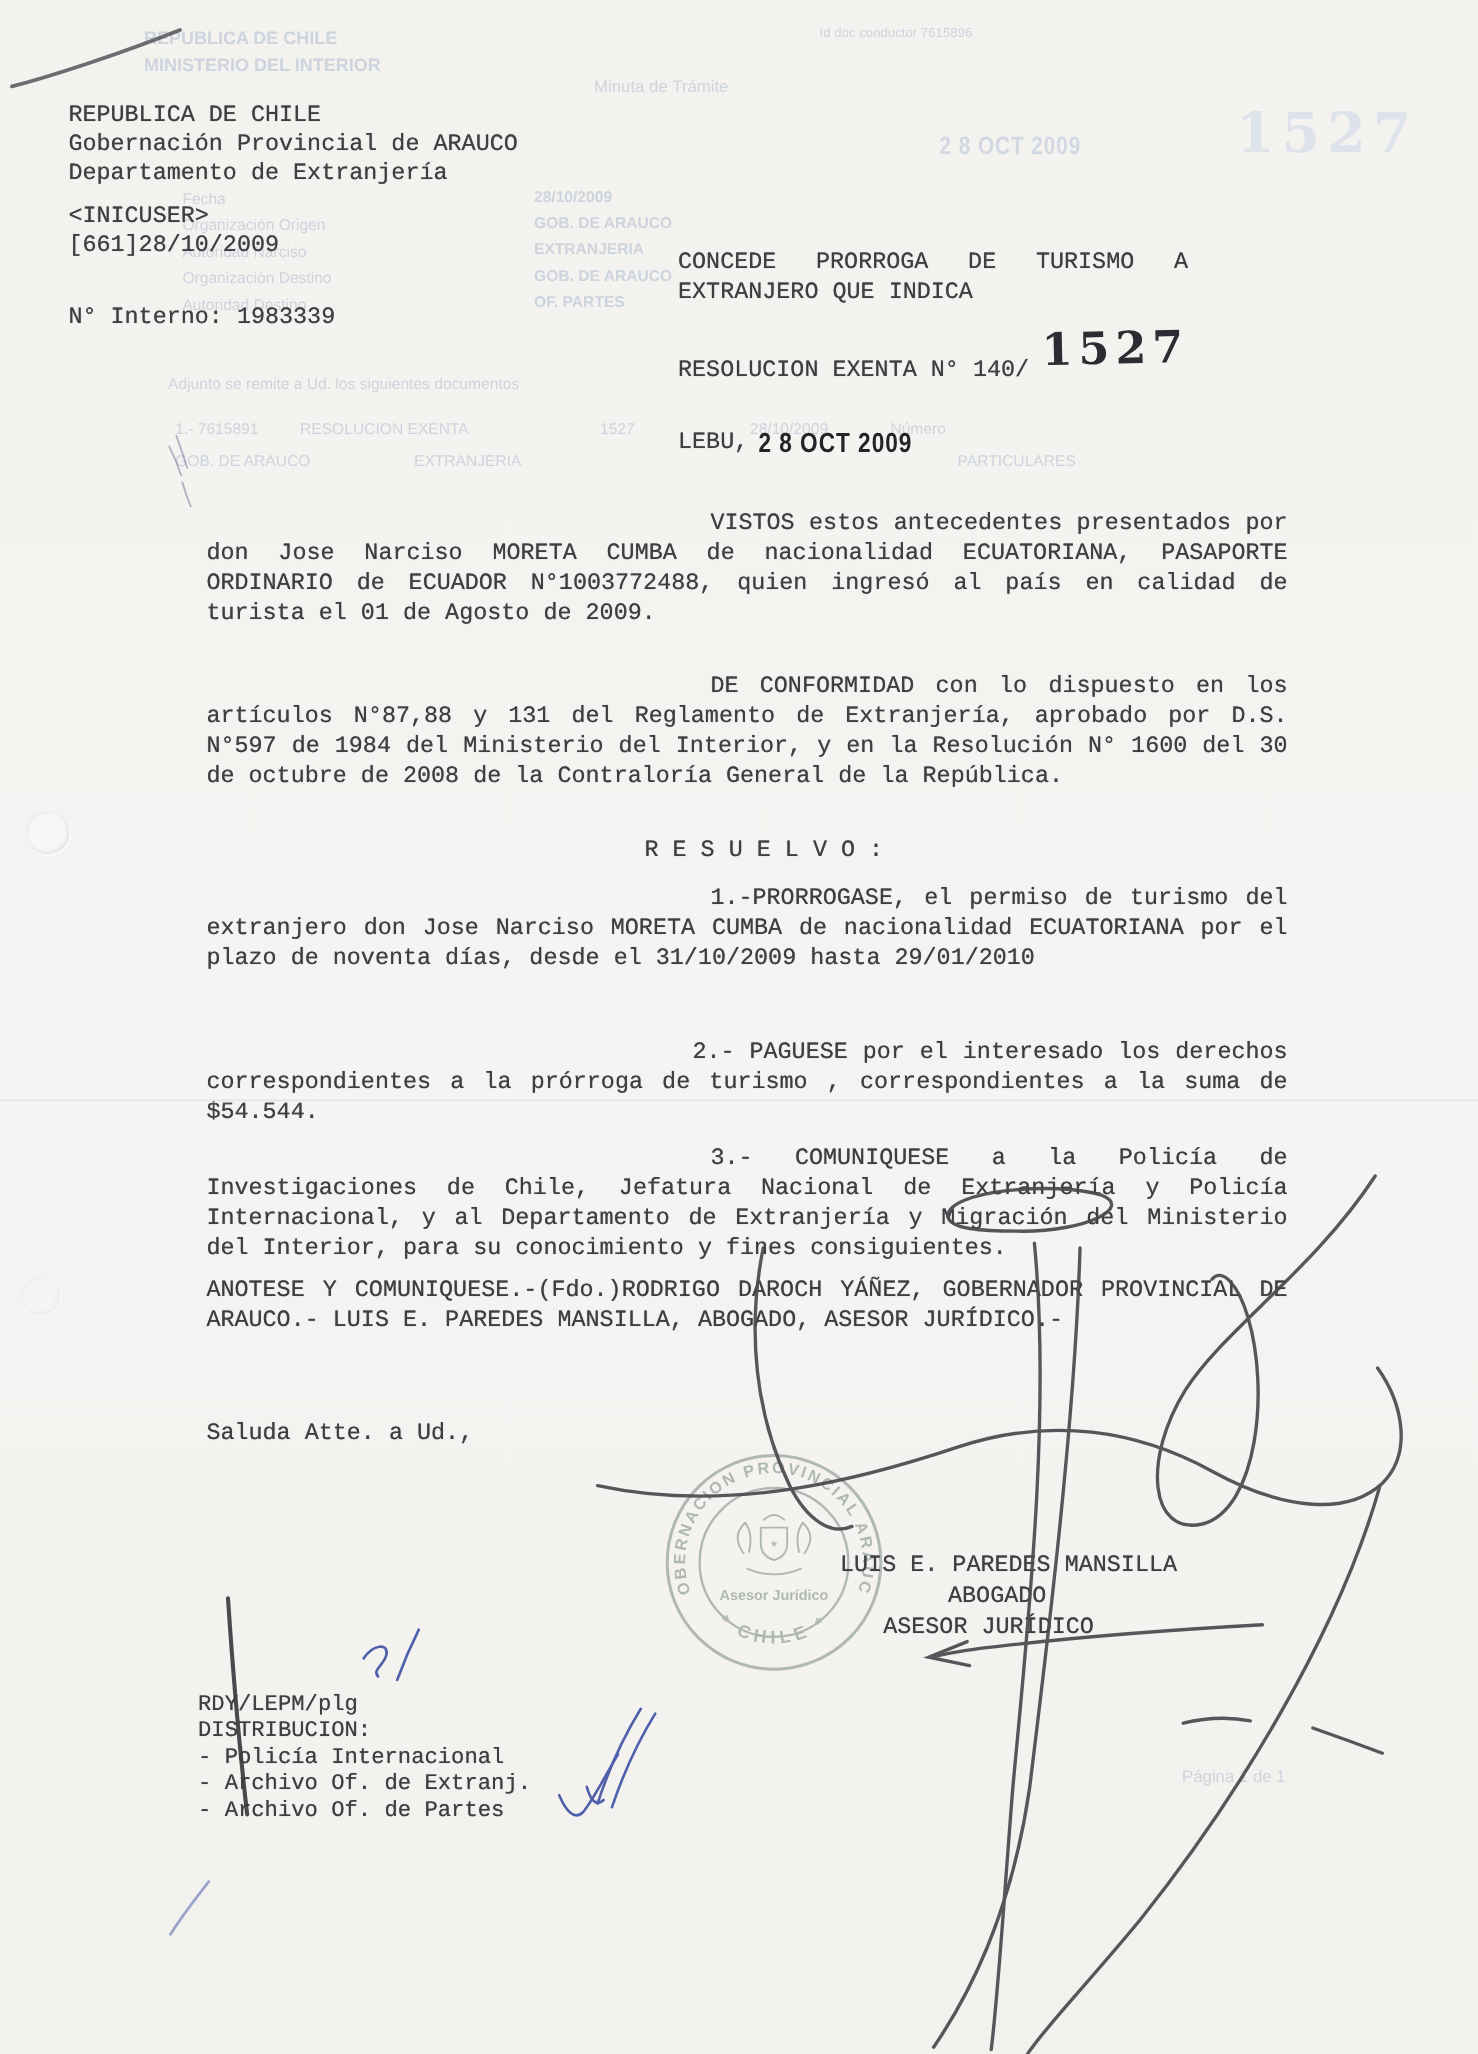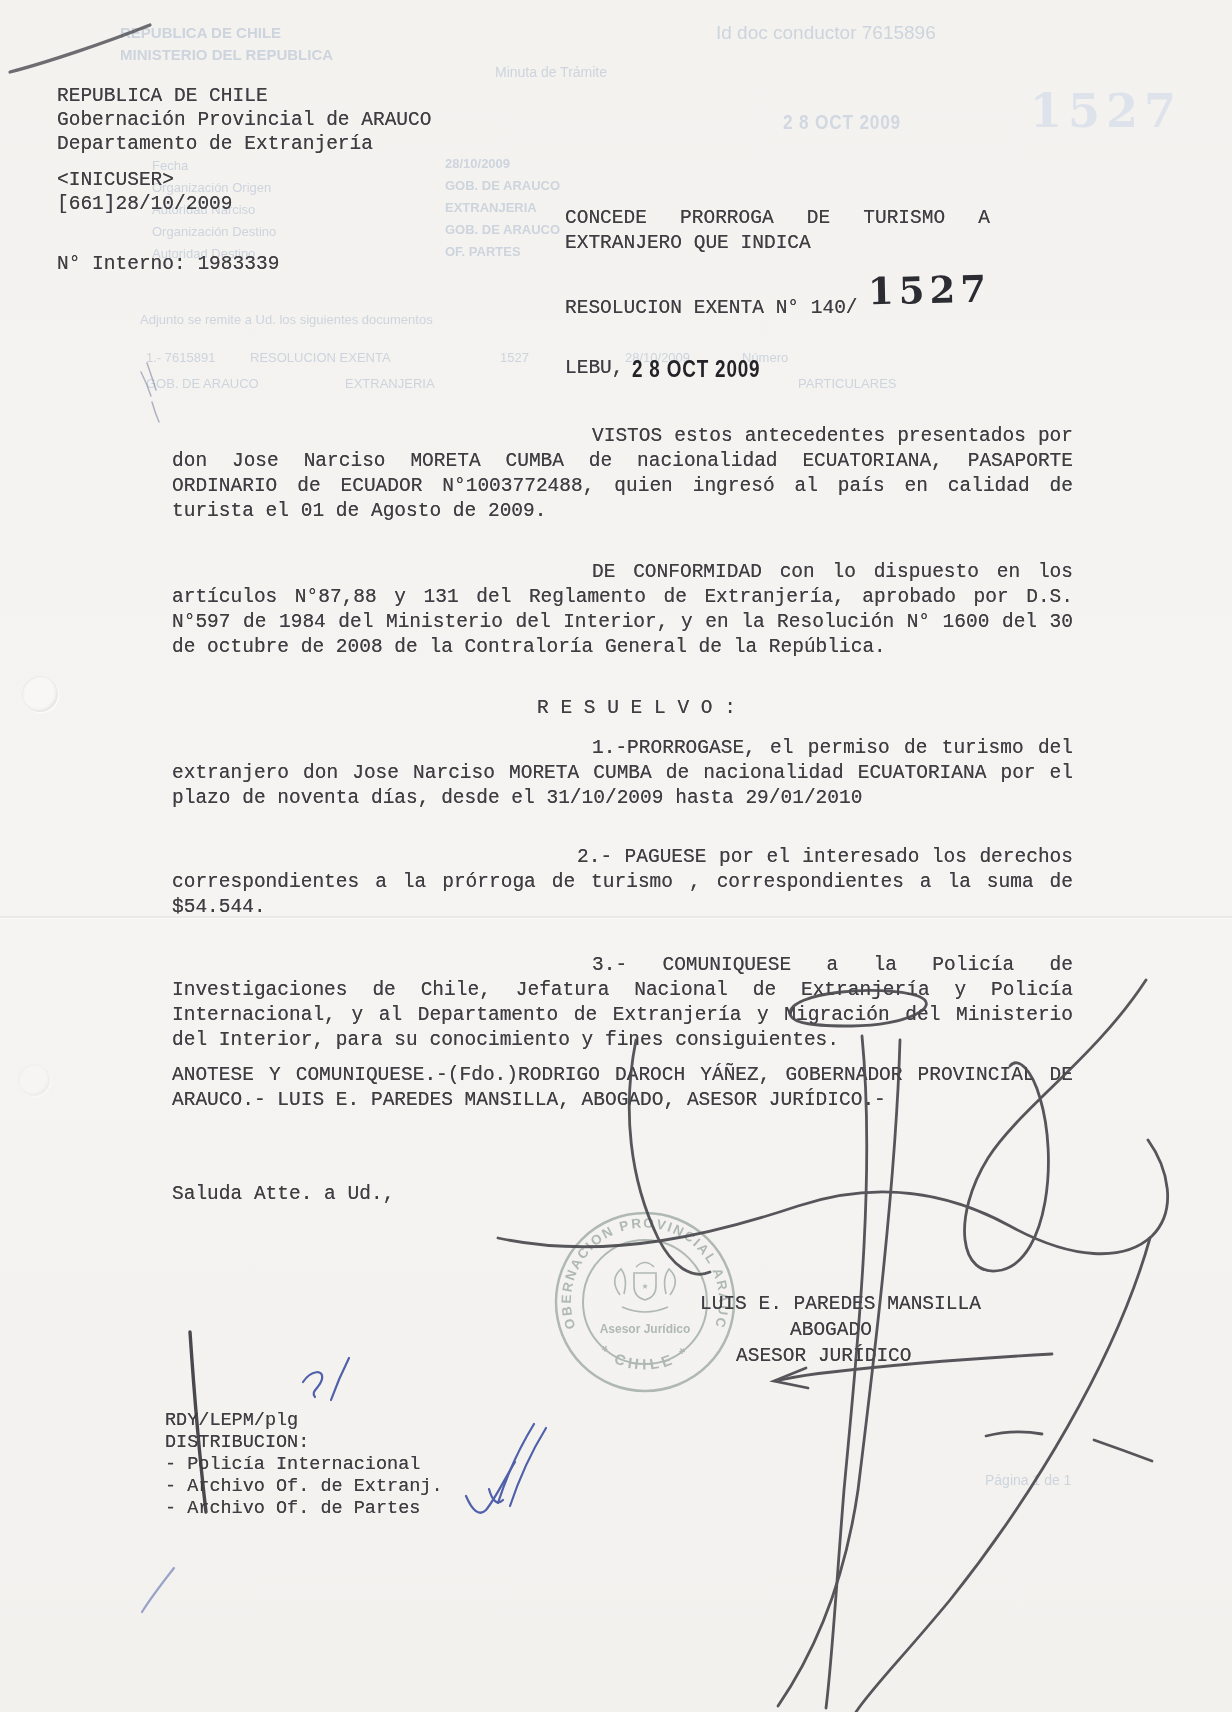--- a/index.html
+++ b/index.html
@@ -4,21 +4,21 @@
 <style>
   html,body{margin:0;padding:0;background:#9a9a9a;}
   .page{position:relative;width:1232px;height:1712px;overflow:hidden;
         background:linear-gradient(180deg,#f3f2ef 0%,#f5f4f2 55%,#f2f1ee 100%);
         font-family:"Liberation Mono","DejaVu Sans Mono",monospace;}
   .abs{position:absolute;}
   .typed{color:#3e3d42;font-size:19.5px;line-height:25px;
          text-shadow:0 0 .6px rgba(62,61,66,.75);}
   .para{left:172px;width:901px;text-align:justify;}
   .ind420{text-indent:420px;}
-  .ind405{text-indent:405px;}
+  .ind405{text-indent:405px;margin-top:20px;}
   .titleblock{left:565px;width:425px;text-align:justify;}
   .preline{white-space:pre;}
   .bleed{font-family:"Liberation Sans",sans-serif;color:#cdd4dd;}
   .stamp1527{font-family:"DejaVu Serif","Liberation Serif",serif;font-weight:bold;
              font-size:37px;letter-spacing:5px;color:#2c2c33;transform:rotate(-1.2deg);}
   .ghost1527{font-family:"DejaVu Serif","Liberation Serif",serif;font-weight:bold;
              font-size:46px;letter-spacing:6px;color:#dde2eb;}
   .datestamp{font-family:"Liberation Sans",sans-serif;font-weight:bold;font-size:23px;
              color:#232328;transform:scaleX(.82);transform-origin:left;letter-spacing:1px;}
   .ghostdate{font-family:"Liberation Sans",sans-serif;font-weight:bold;font-size:21px;
@@ -28,22 +28,22 @@
   .hole{border-radius:50%;background:#f8f7f5;
         box-shadow:inset -2px -2px 3px rgba(0,0,0,.07), inset 1px 1px 2px rgba(0,0,0,.06), 1px 1px 2px rgba(255,255,255,.9);}
   svg{overflow:visible;}
 </style>
 </head>
 <body>
 
 <div class="page">
 
   <div class="abs bleed" style="left:120px;top:24px;font-size:15px;font-weight:bold;">REPUBLICA DE CHILE</div>
-  <div class="abs bleed" style="left:120px;top:46px;font-size:15px;font-weight:bold;">MINISTERIO DEL REPUBLICA</div>
-  <div class="abs bleed" style="left:716px;top:22px;font-size:19px;">Id doc conductor 7615896</div>
+  <div class="abs bleed" style="left:120px;top:46px;font-size:15px;font-weight:bold;">MINISTERIO DEL INTERIOR</div>
+  <div class="abs bleed" style="left:683px;top:22px;font-size:11px;">Id doc conductor 7615896</div>
   <div class="abs bleed" style="left:495px;top:64px;font-size:14px;">Minuta de Trámite</div>
   <div class="abs ghost1527" style="left:1030px;top:84px;">1527</div>
   <div class="abs ghostdate" style="left:783px;top:110px;">2 8 OCT 2009</div>
 
   <div class="abs bleed" style="left:152px;top:158px;font-size:13px;">Fecha</div>
   <div class="abs bleed" style="left:152px;top:180px;font-size:13px;">Organización Origen</div>
   <div class="abs bleed" style="left:152px;top:202px;font-size:13px;">Autoridad Narciso</div>
   <div class="abs bleed" style="left:152px;top:224px;font-size:13px;">Organización Destino</div>
   <div class="abs bleed" style="left:152px;top:246px;font-size:13px;">Autoridad Destino</div>
   <div class="abs bleed" style="left:445px;top:156px;font-size:13px;font-weight:bold;">28/10/2009</div>

